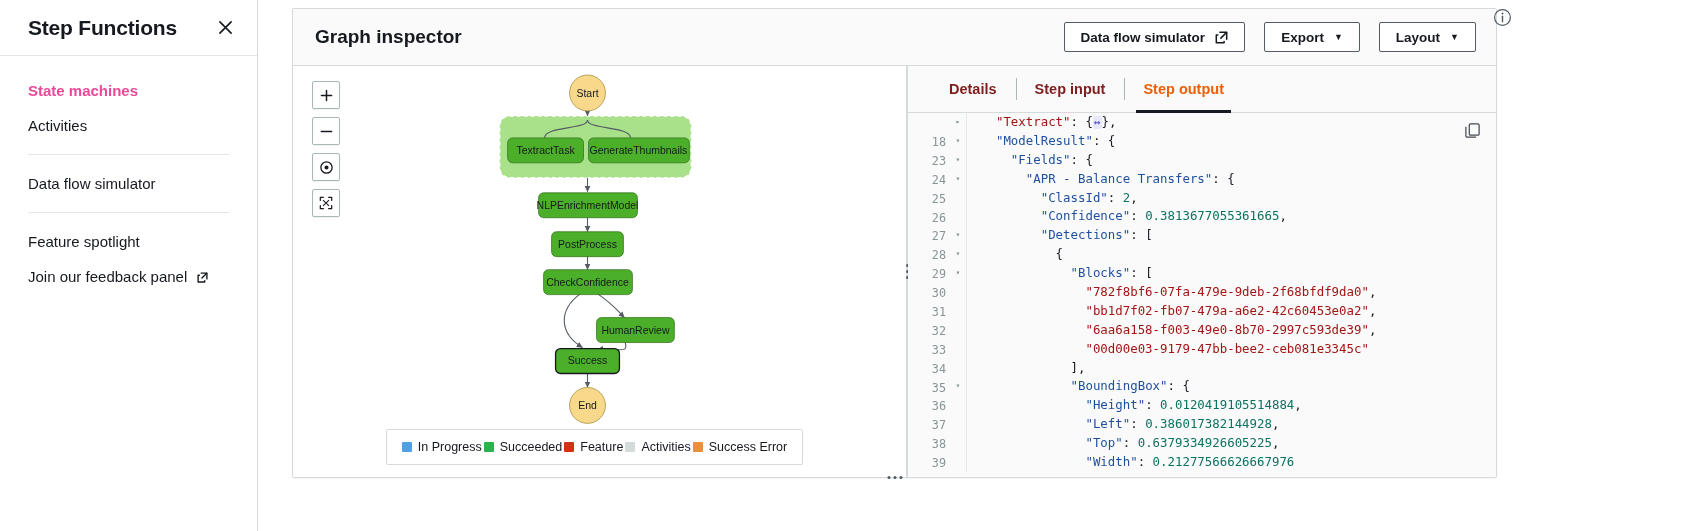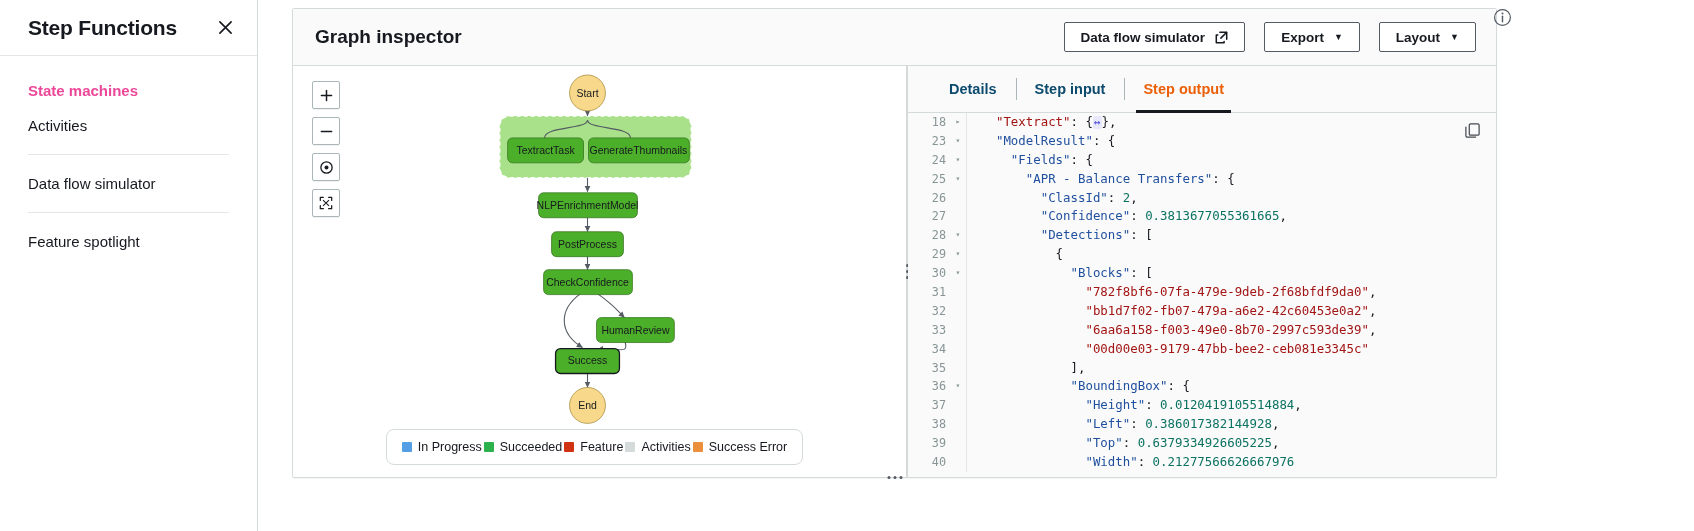--- a/index.html
+++ b/index.html
@@ -100,21 +100,21 @@
     background: #ffffff; color: #16191f;
     display: flex; align-items: center; justify-content: center;
     cursor: pointer; font-size: 17px; line-height: 1;
     box-shadow: 0 1px 1px rgba(0,0,0,0.06);
   }
   .graph-canvas { position: absolute; inset: 0; }
 
   .legend {
     position: absolute; left: 93px; bottom: 12px;
     width: 417px; height: 36px;
-    border: 1px solid #d5dbdb; border-radius: 8px;
+    border: 1px solid #d5dbdb; border-radius: 2px;
     background: #ffffff;
     display: flex; align-items: center; justify-content: center;
     gap: 2px;
   }
   .legend-item { display: flex; align-items: center; gap: 6px; font-size: 12.5px; color: #16191f; }
   .legend-swatch { width: 10px; height: 10px; border-radius: 1px; display: inline-block; }
 
   
   .splitter {
     width: 1px; background: #d5dbdb; position: relative; flex: 0 0 1px;
@@ -135,21 +135,21 @@
   }
   .tabs {
     height: 47px; flex: 0 0 47px;
     display: flex; align-items: stretch;
     padding-left: 22px;
     border-bottom: 1px solid #d5dbdb;
     background: #fafafa;
   }
   .tab {
     display: flex; align-items: center; padding: 0 19px;
-    font-size: 14.5px; font-weight: bold; color: #0c4a6e;
+    font-size: 14.5px; font-weight: bold; color: #7f1d1d;
     cursor: pointer; position: relative; white-space: nowrap;
   }
   .tab + .tab::before {
     content: ""; position: absolute; left: 0; top: 12px; bottom: 12px;
     width: 1px; background: #aab7b8;
   }
   .tab.active { color: #eb5f07; }
   .tab.active::after {
     content: ""; position: absolute; left: 12px; right: 12px; bottom: -1px;
     height: 3px; background: #16191f;
@@ -166,21 +166,21 @@
     font-family: "DejaVu Sans Mono", "Liberation Mono", monospace;
     font-size: 12.4px; line-height: 18.9px;
     white-space: pre; position: absolute;
     top: 0; left: 0; right: 0; bottom: 0;
     overflow: hidden;
   }
   .code-line { display: flex; align-items: flex-start; height: 18.9px; }
   .ln {
     width: 42px; flex: 0 0 42px; text-align: right;
     color: #879596; padding-right: 4px;
-    font-size: 11.8px; user-select: none;
+    font-size: 11.8px; user-select: none; margin-top: 20px;
   }
   .fold {
     width: 16px; flex: 0 0 16px; text-align: center;
     color: #879596; font-size: 8px; line-height: 18.9px; user-select: none;
     cursor: pointer;
   }
   .code-text {
     flex: 1; padding-left: 14px; border-left: 1px solid #e4e7e7;
     color: #16191f; min-width: 0;
   }
@@ -231,20 +231,30 @@
       <div class="nav-item">
         <span>Activities</span>
       </div>
       <div class="nav-divider"></div>
       <div class="nav-item">
         <span>Data flow simulator</span>
       </div>
       <div class="nav-divider"></div>
       <div class="nav-item">
         <span>Feature spotlight</span>
+      </div>
+      <div class="nav-item">
+        <span>Join our feedback panel</span>
+        <span class="ext-link-glyph">
+          <svg width="11" height="11" viewBox="0 0 12 12" aria-hidden="true">
+            <path d="M4.5 1.2 H10.8 V7.5" stroke="#16191f" stroke-width="1.5" fill="none" stroke-linecap="round" stroke-linejoin="round"></path>
+            <path d="M10.6 1.4 L5.4 6.6" stroke="#16191f" stroke-width="1.5" fill="none" stroke-linecap="round"></path>
+            <path d="M8.4 9.6 V10.9 H1.2 V3.6 H2.6" stroke="#16191f" stroke-width="1.5" fill="none" stroke-linecap="round" stroke-linejoin="round"></path>
+          </svg>
+        </span>
       </div>
     </nav>
   </aside>
 
   <main class="main">
     <section class="panel">
 
       <div class="panel-header">
         <div class="panel-title">Graph inspector</div>
         <div class="header-actions">

